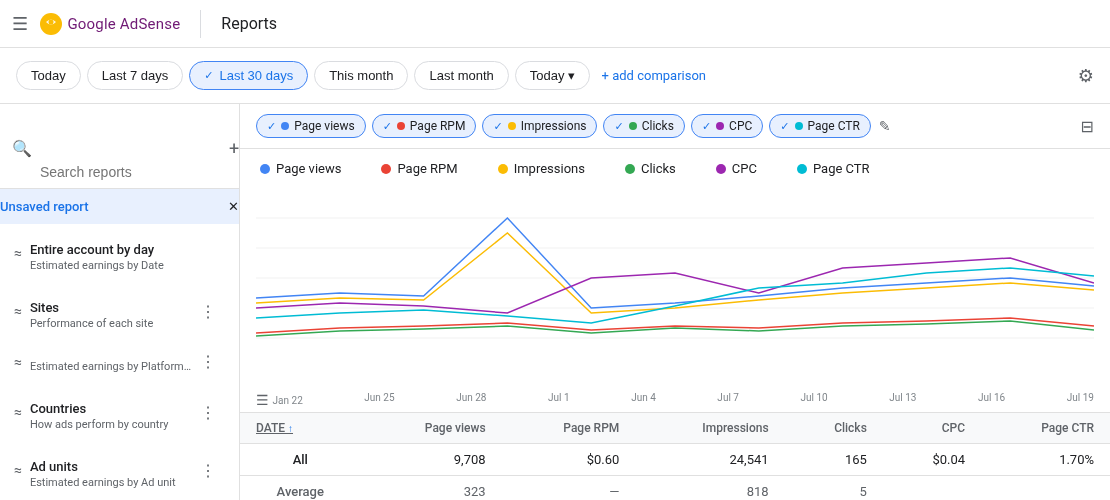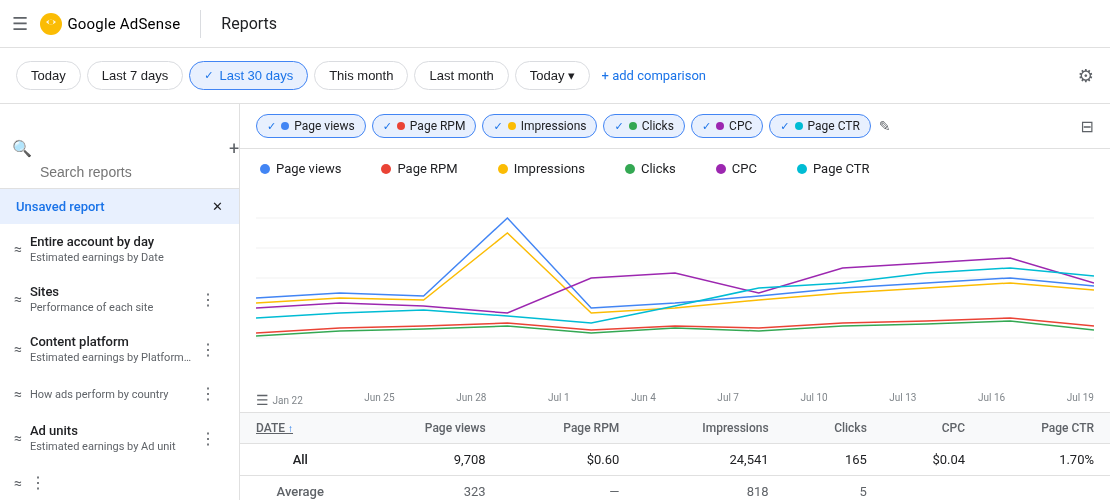--- a/index.html
+++ b/index.html
@@ -46,27 +46,27 @@
       border: none; outline: none; font-size: 14px; color: #202124; background: transparent; flex: 1; margin-top: 48px;
     }
     .sidebar-search-icon { color: #5f6368; font-size: 16px; }
     .sidebar-add-icon { color: #5f6368; font-size: 18px; cursor: pointer; margin-left: auto; }
 
     .sidebar-item {
       display: flex; align-items: center; padding: 10px 14px;
       cursor: pointer; border-radius: 0 24px 24px 0; margin-right: 8px;
       position: relative;
     }
-    .sidebar-item .item-content { flex: 1; }
+    .sidebar-item .item-content { flex: 1; margin-top: 8px; }
     .sidebar-item .item-title { font-size: 13px; font-weight: 500; color: #1a73e8; }
     .sidebar-item:not(.active) .item-title { color: #202124; }
     .sidebar-item .item-subtitle { font-size: 11px; color: #5f6368; margin-top: 2px; }
     .sidebar-item .item-icon { color: #5f6368; font-size: 14px; margin-right: 8px; }
     .sidebar-item .more-icon { color: #5f6368; font-size: 16px; }
-    .unsaved-item { display: flex; align-items: center; padding: 10px 16px; background: #e8f0fe; cursor: pointer; }
+    .unsaved-item { display: flex; align-items: center; padding: 10px 0; background: #e8f0fe; cursor: pointer; }
     .unsaved-item .title { font-size: 13px; font-weight: 500; color: #1a73e8; flex: 1; }
 
     
     .content { flex: 1; overflow-y: auto; background: #fff; }
 
     
     .metric-chips {
       display: flex; align-items: center; padding: 10px 16px; gap: 6px;
       border-bottom: 1px solid #e0e0e0; flex-wrap: wrap;
     }
@@ -122,21 +122,21 @@
 <div class="top-bar">
   <div class="logo-area">
     <span style="color:#5f6368;font-size:18px;cursor:pointer;">☰</span>
     &nbsp;
     
     <svg width="24" height="24" viewBox="0 0 24 24">
       <circle cx="12" cy="12" r="11" fill="#fbbc04"></circle>
       <path d="M7 10 Q12 5 17 10 Q12 15 7 10Z" fill="#fff" opacity="0.9"></path>
       <circle cx="12" cy="10" r="2.5" fill="#fbbc04"></circle>
     </svg>
-    <span style="font-size:15px;font-weight:400;color:#000000;letter-spacing:0.2px;">Google AdSense</span>
+    <span style="font-size:15px;font-weight:400;color:#701a75;letter-spacing:0.2px;">Google AdSense</span>
   </div>
   <div class="top-bar-divider"></div>
   <span style="font-size:16px;color:#202124;">Reports</span>
 </div>
 
 <div class="filter-bar">
   <button class="filter-btn">Today</button>
   <button class="filter-btn">Last 7 days</button>
   <button class="filter-btn active"><span class="check">✓</span> Last 30 days</button>
   <button class="filter-btn">This month</button>
@@ -176,29 +176,29 @@
       <div class="item-content">
         <div class="item-title" style="color:#202124">Sites</div>
         <div class="item-subtitle">Performance of each site</div>
       </div>
       <span class="more-icon three-dot">⋮</span>
     </div>
 
     <div class="sidebar-item">
       <span class="item-icon">≈</span>
       <div class="item-content">
-        <div class="item-title" style="color:#202124">Content platform</div>
         <div class="item-subtitle">Estimated earnings by Platform…</div>
       </div>
       <span class="more-icon three-dot">⋮</span>
     </div>
 
     <div class="sidebar-item">
       <span class="item-icon">≈</span>
       <div class="item-content">
+        <div class="item-title" style="color:#202124">Countries</div>
         <div class="item-subtitle">How ads perform by country</div>
       </div>
       <span class="more-icon three-dot">⋮</span>
     </div>
 
     <div class="sidebar-item">
       <span class="item-icon">≈</span>
       <div class="item-content">
         <div class="item-title" style="color:#202124">Ad units</div>
         <div class="item-subtitle">Estimated earnings by Ad unit</div>

